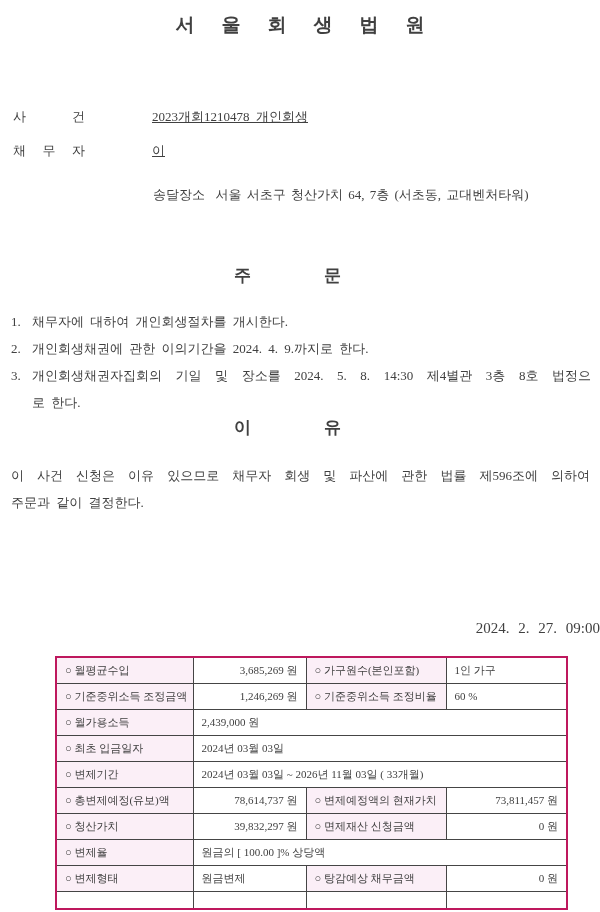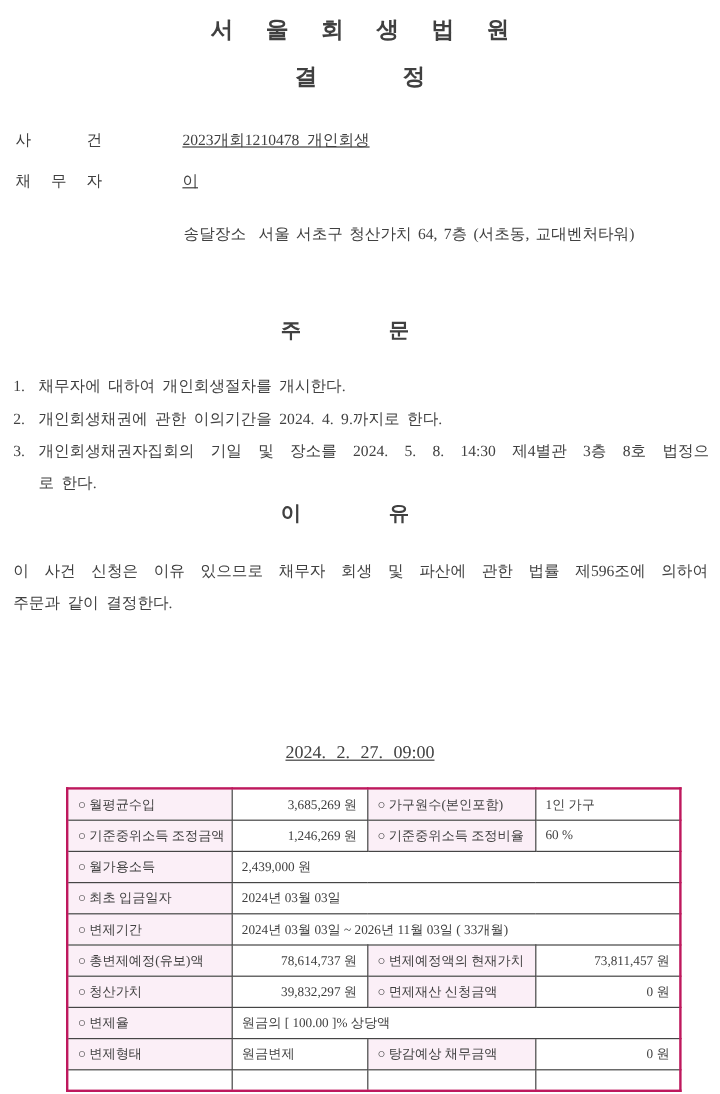--- a/index.html
+++ b/index.html
@@ -40,22 +40,22 @@
 
   .order-list { top:308px; left:11px; width:580px; font-size:13px; }
   .order-item { position:relative; padding-left:21px; line-height:27px;
     text-align:justify; word-spacing:3px; }
   .order-item .num { position:absolute; left:0; top:0; }
   .line.stretch { text-align:justify; text-align-last:justify; }
 
   .reason-para { top:462px; left:11px; width:579px; font-size:13px;
     line-height:27px; word-spacing:3px; }
 
-  .hearing-date { top:620px; left:0; width:100%; text-align:center;
-    font-size:15px; word-spacing:5px; white-space:pre-wrap;text-decoration:underline; }
+  .hearing-date { top:620px; left:0; width:100%; text-align:right;
+    font-size:15px; word-spacing:5px; white-space:pre-wrap; }
 
   .summary-wrap { top:656px; left:55px; }
   table.summary {
     border-collapse:collapse; table-layout:fixed; width:511px;
     font-size:11px; border:2px solid #be185d;
   }
   table.summary td {
     border:1.5px solid #454545; height:26px; padding:0 8px;
     overflow:hidden; white-space:nowrap; vertical-align:middle;
   }
@@ -63,21 +63,20 @@
   td.vr { text-align:right;margin-left:21px; }
   td.vl { text-align:left; }
   tr.partial td { height:18px; }
 </style>
 </head>
 <body>
 
 <div class="page">
 
   <div class="abs court-title">서울회생법원</div>
-  <div class="abs doc-type">결정</div>
 
   <div class="abs case-row" style="top:108px;">
     <div class="lbl">사 건</div>
     <div class="val">2023개회1210478  개인회생</div>
   </div>
 
   <div class="abs case-row" style="top:142px;">
     <div class="lbl">채 무 자</div>
     <div class="val">이</div>
   </div>

